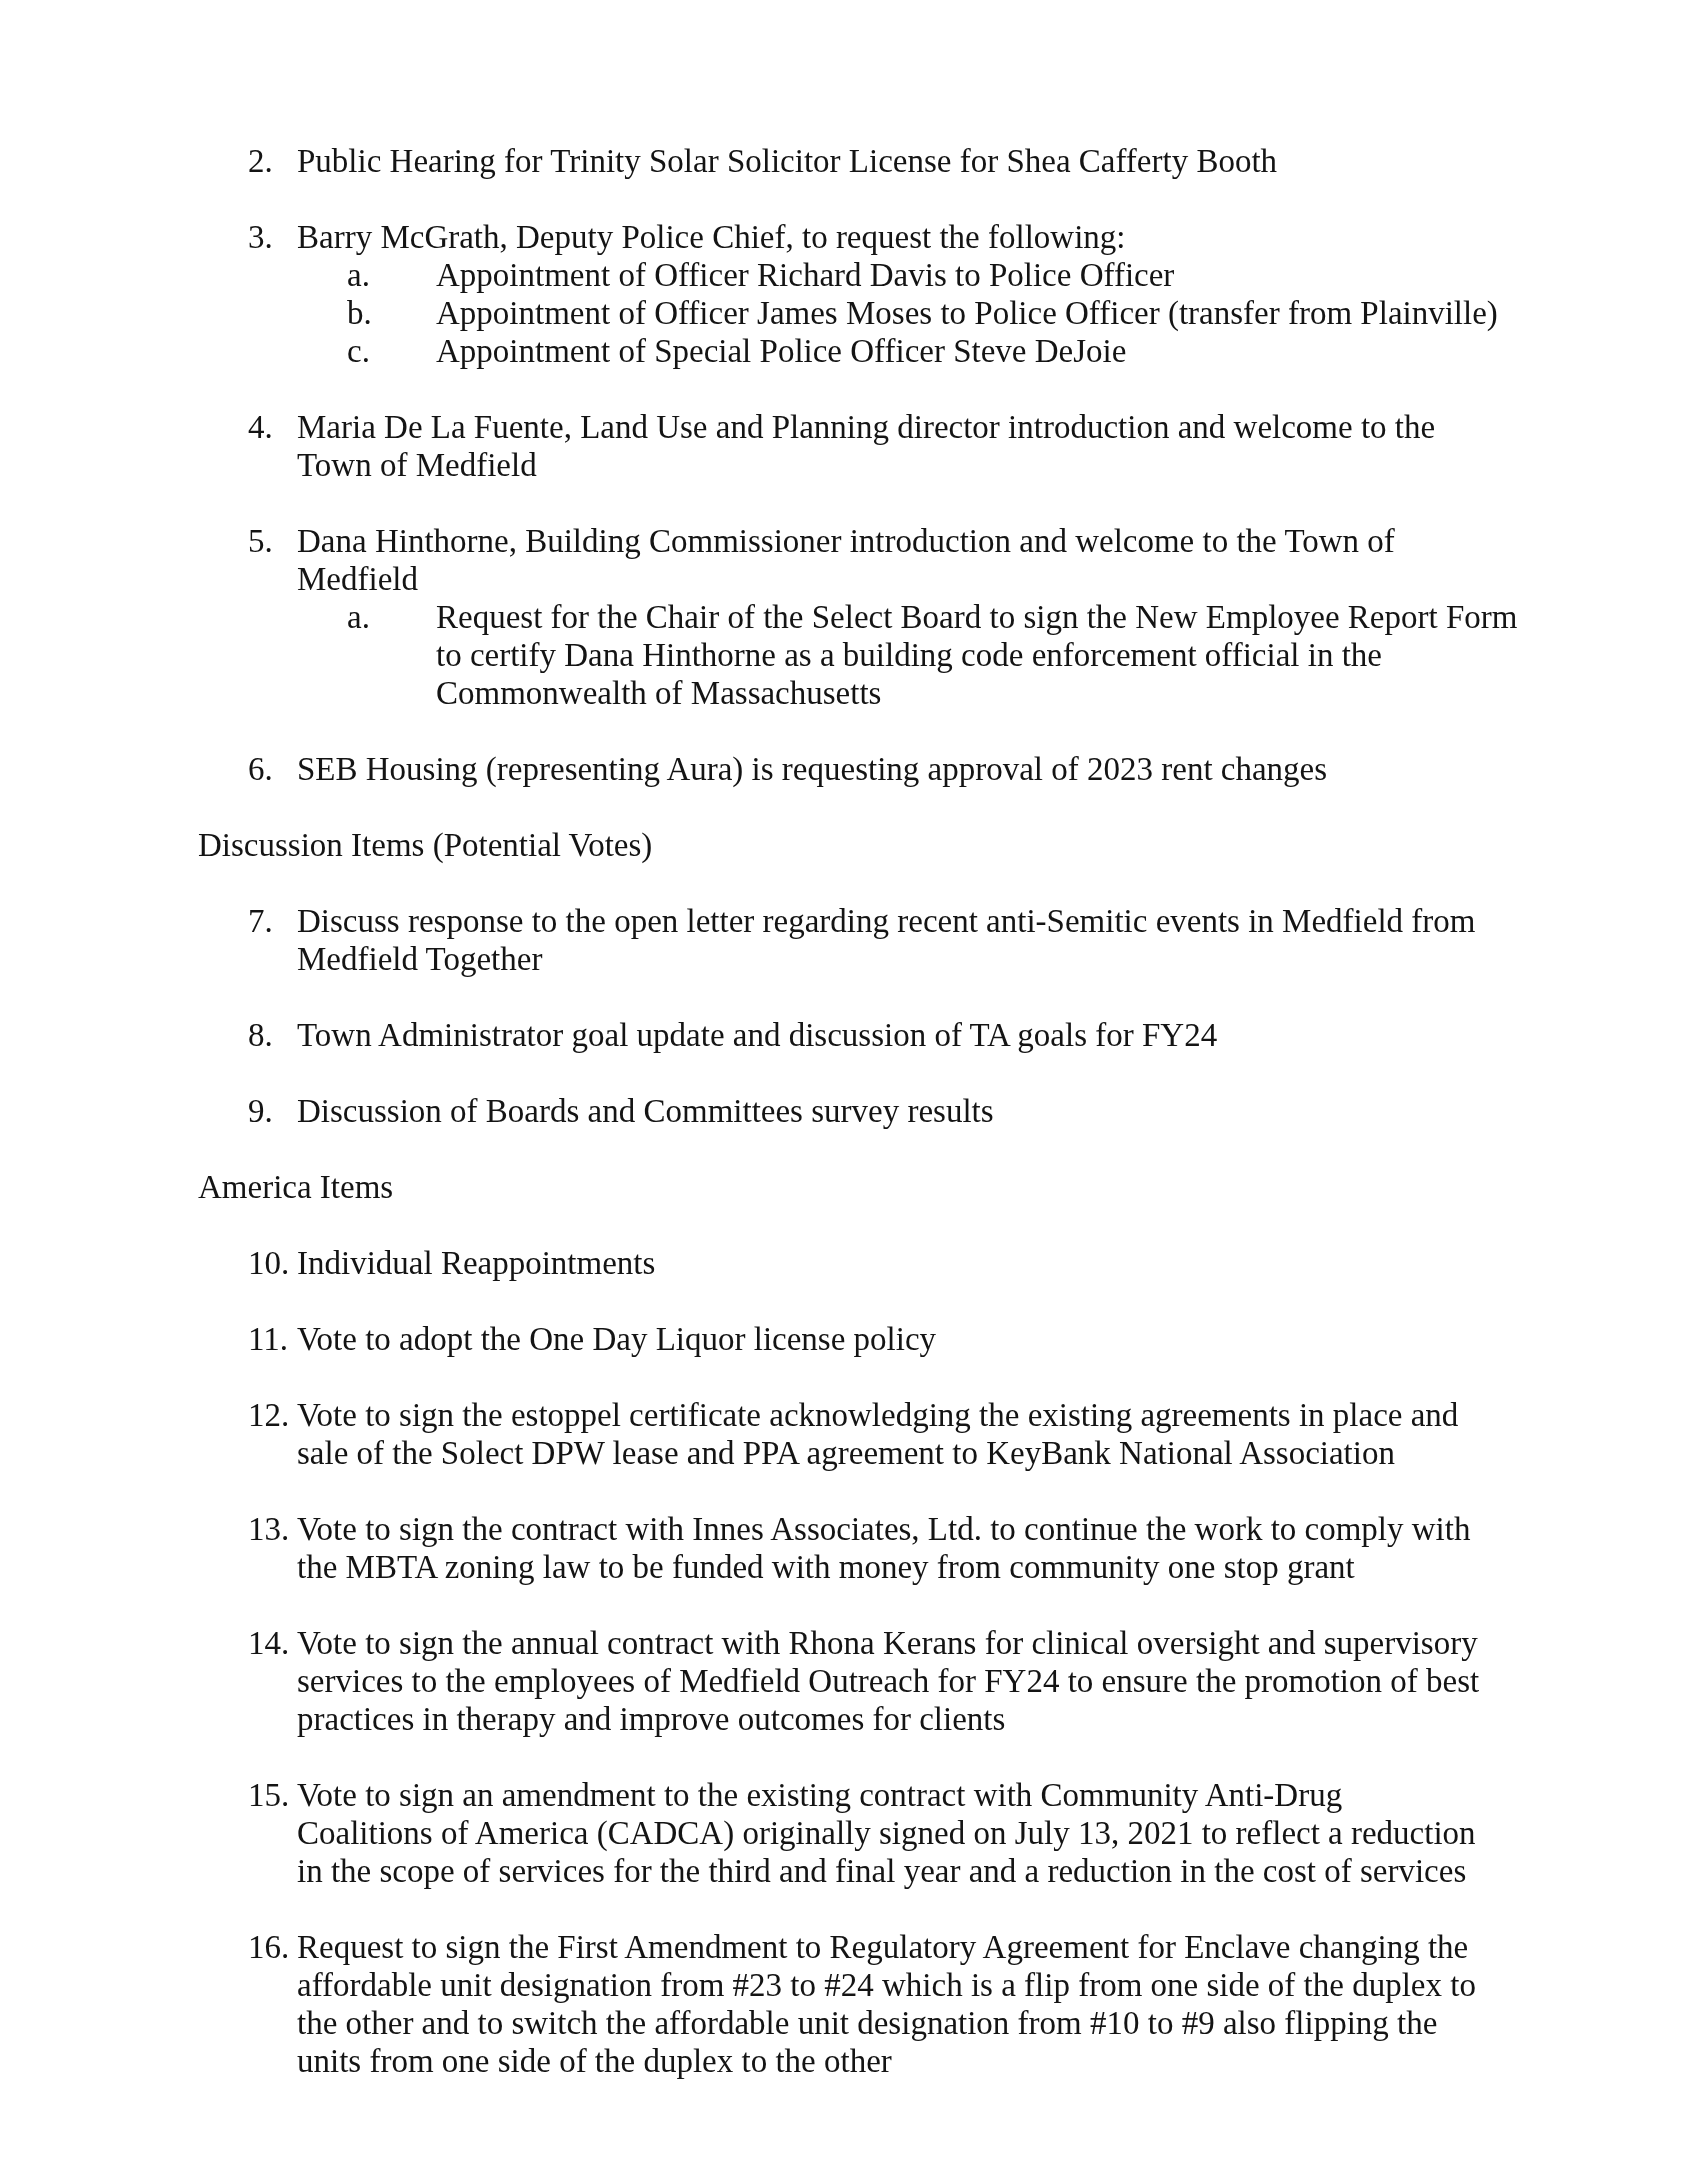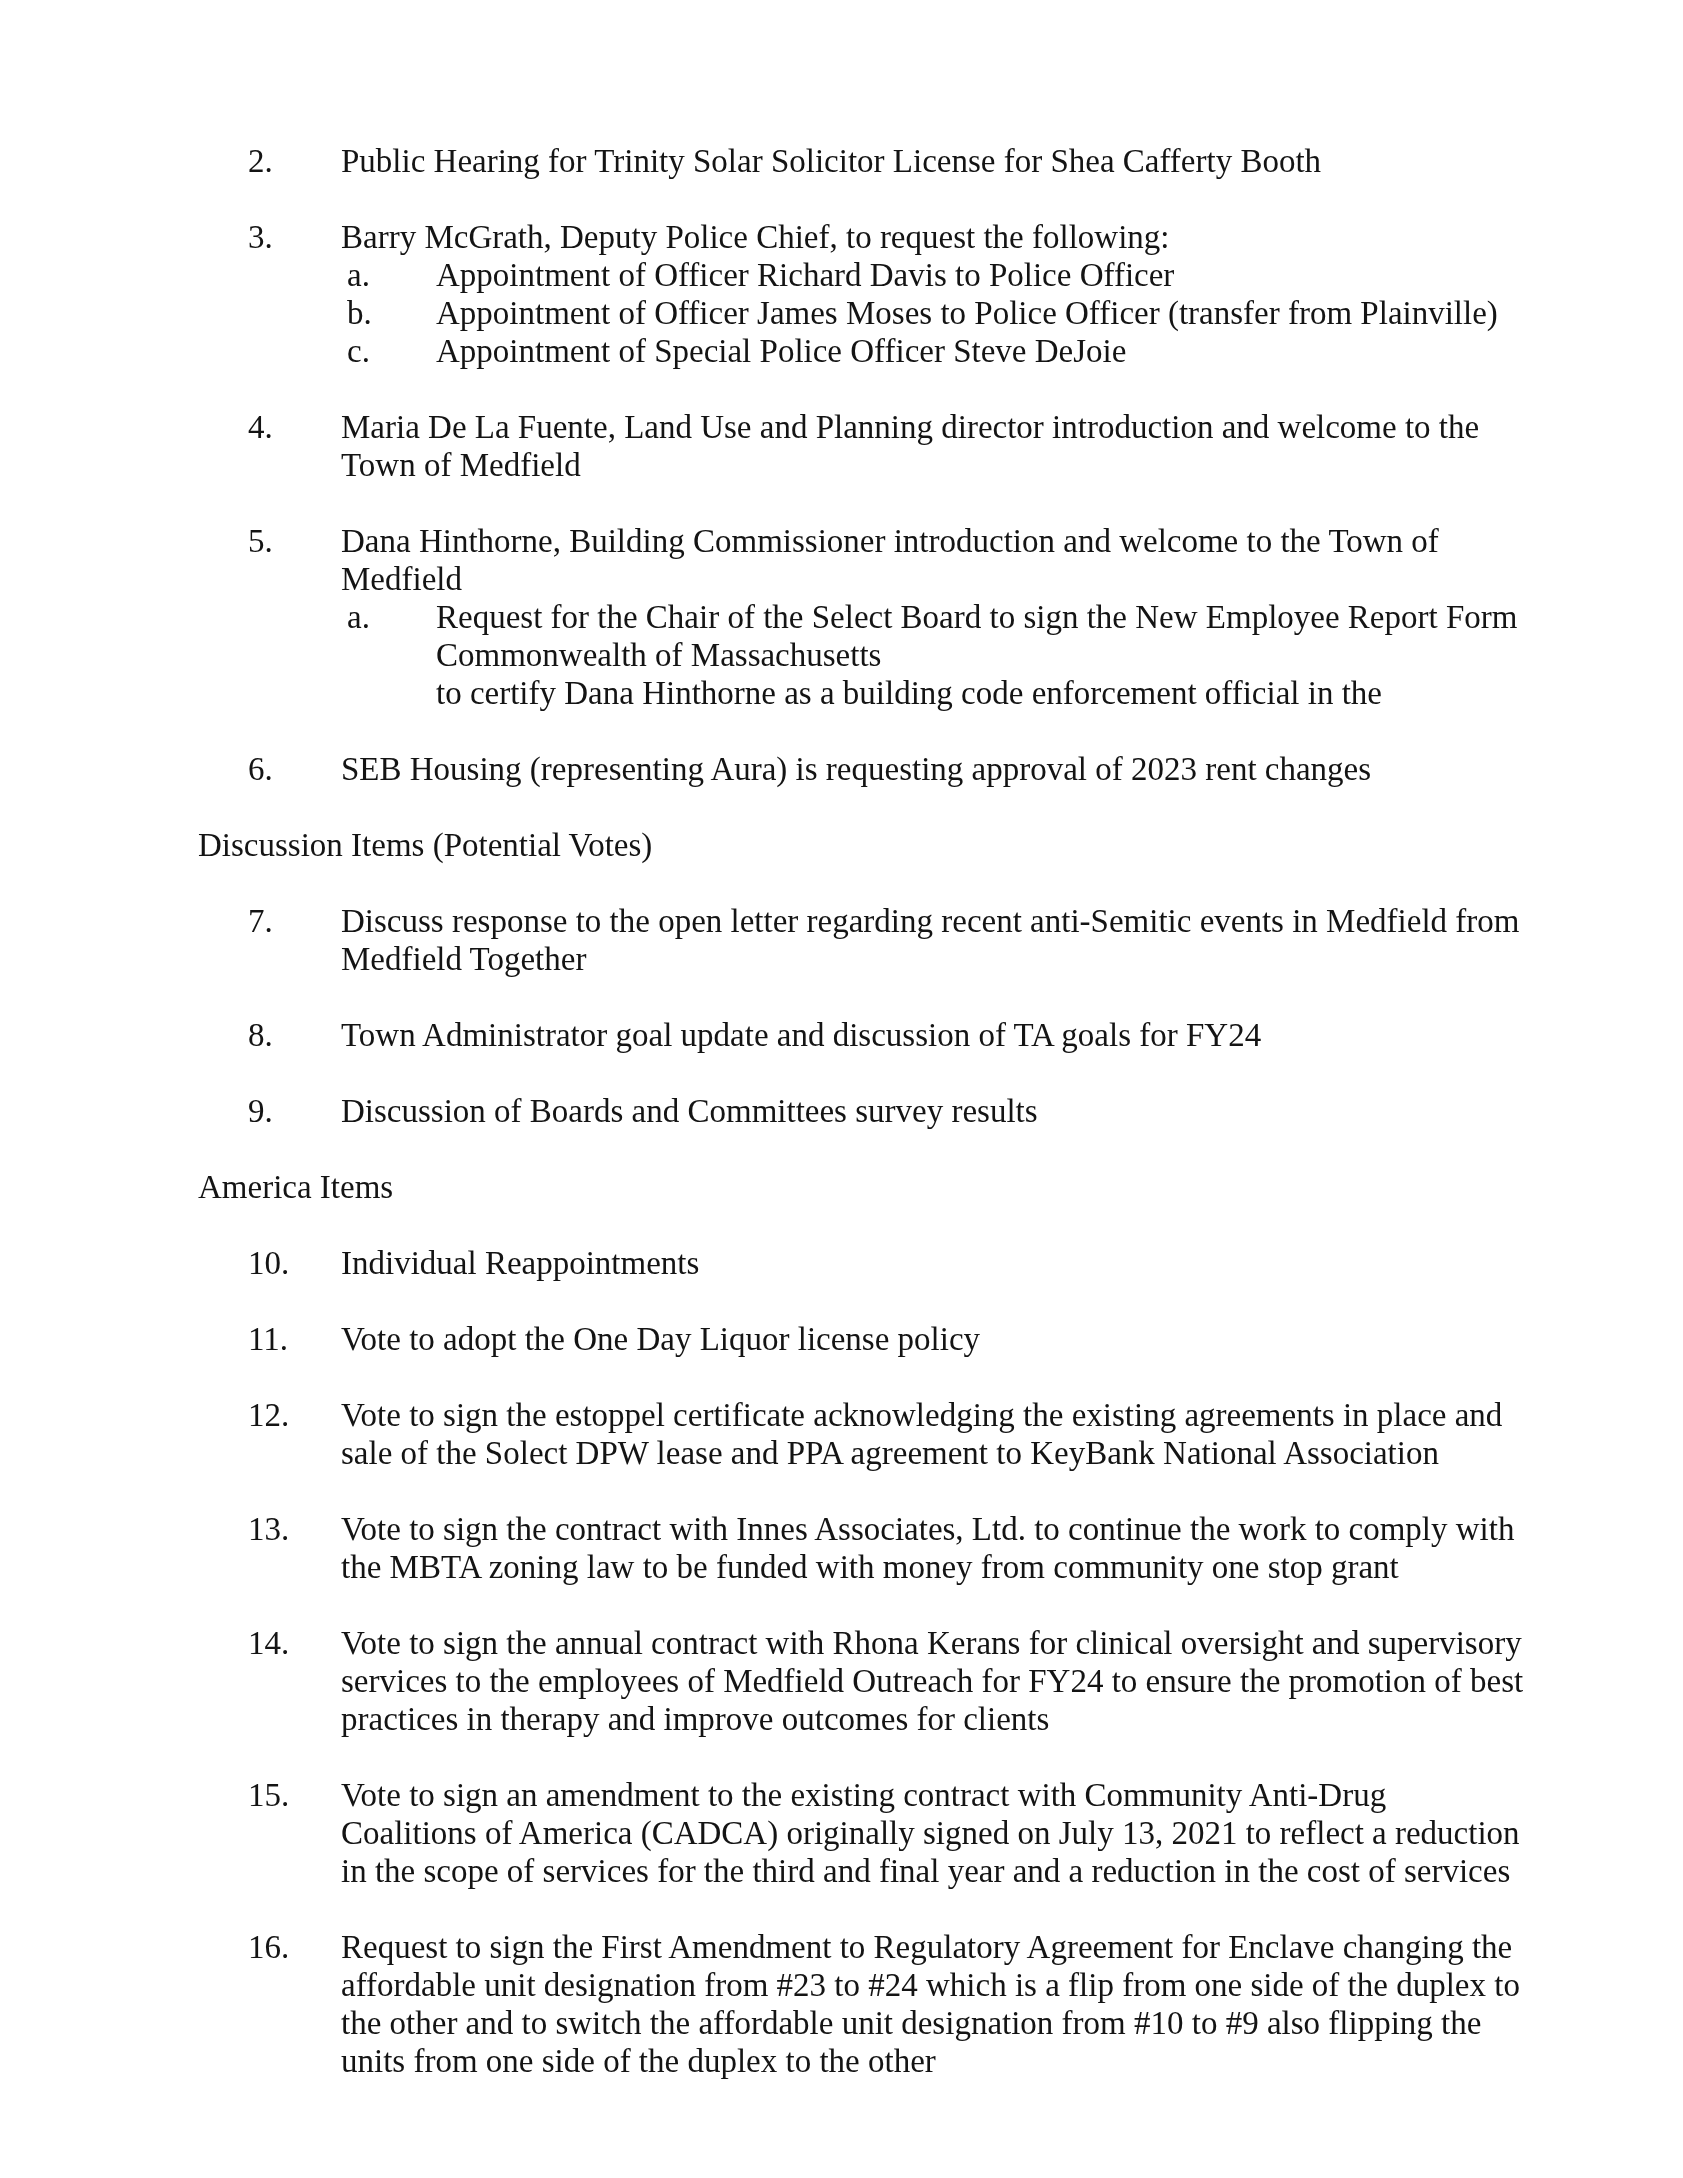--- a/index.html
+++ b/index.html
@@ -7,21 +7,21 @@
   .page {
     position: absolute; left: 0; top: 0; width: 1683px; height: 2178px;
     background: #ffffff; color: #141414;
     font-family: "Liberation Serif", "DejaVu Serif", serif;
     font-size: 33px; line-height: 38px;
   }
   .content { position: absolute; left: 0; top: 142px; width: 1683px; }
   .row { position: relative; height: 38px; white-space: nowrap; }
   .blank { height: 38px; }
   .num { position: absolute; left: 248px; top: 0; }
-  .txt { position: absolute; left: 297px; top: 0; margin-left: 44px; }
+  .txt { position: absolute; left: 297px; top: 0; }
   .snum { position: absolute; left: 347px; top: 0; }
   .stxt { position: absolute; left: 396px; top: 0; margin-left: 40px; }
   .heading { position: absolute; left: 198px; top: 0; font-weight: normal; }
   .item, .subitem, .section { display: block; }
 </style>
 </head>
 <body>
 
 <div class="page">
   <div class="content">
@@ -78,24 +78,24 @@
         </div>
       <div class="row">
           <span class="txt">Medfield</span>
         </div>
       <div class="subitem">
         <div class="row">
             <span class="snum">a.</span>
             <span class="stxt">Request for the Chair of the Select Board to sign the New Employee Report Form</span>
           </div>
         <div class="row">
+            <span class="stxt">to certify Dana Hinthorne as a building code enforcement official in the</span>
+          </div>
+        <div class="row">
             <span class="stxt">Commonwealth of Massachusetts</span>
-          </div>
-        <div class="row">
-            <span class="stxt">to certify Dana Hinthorne as a building code enforcement official in the</span>
           </div>
       </div>
     </div>
     <div class="blank"></div>
 
     <div class="item">
       <div class="row">
           <span class="num">6.</span>
           <span class="txt">SEB Housing (representing Aura) is requesting approval of 2023 rent changes</span>
         </div>

